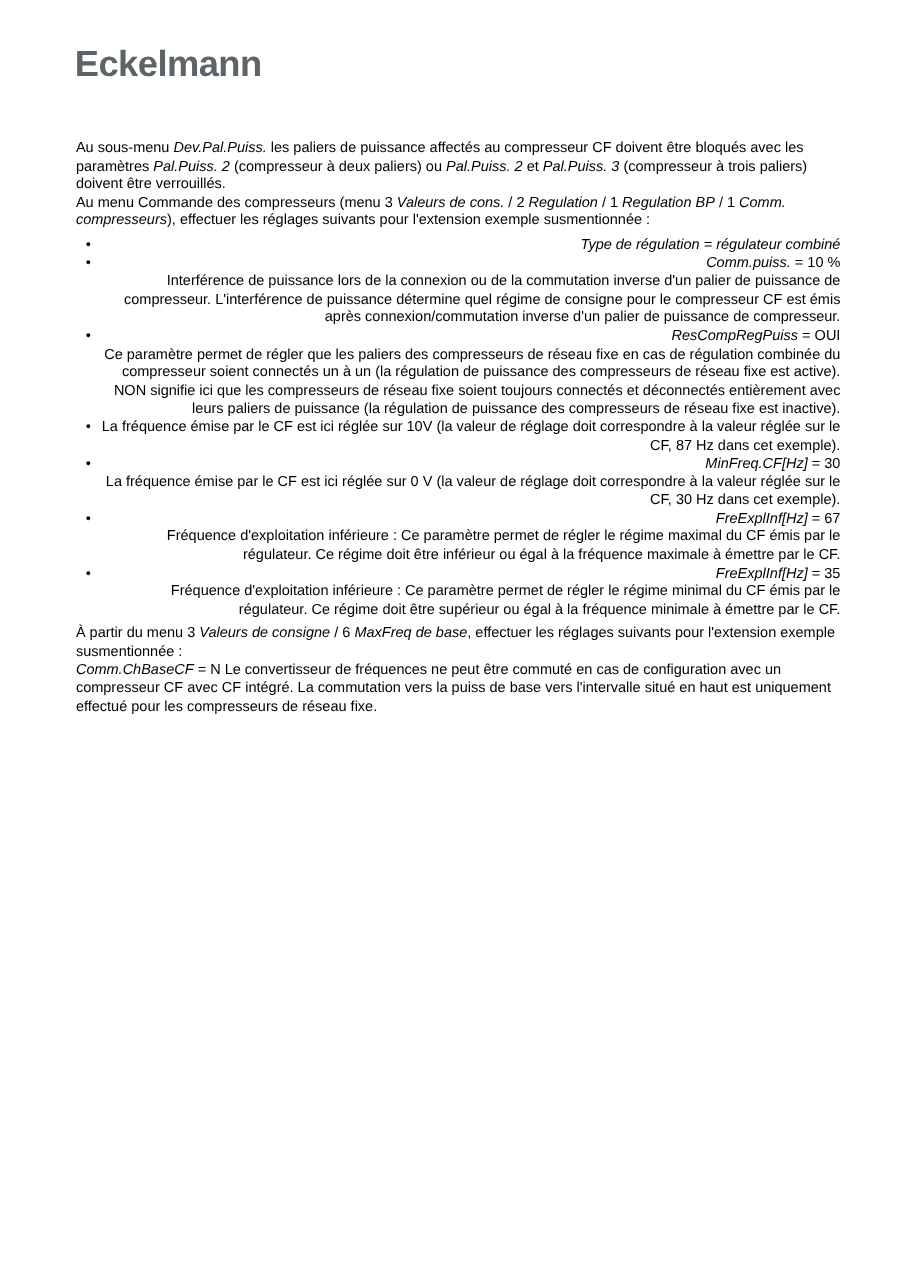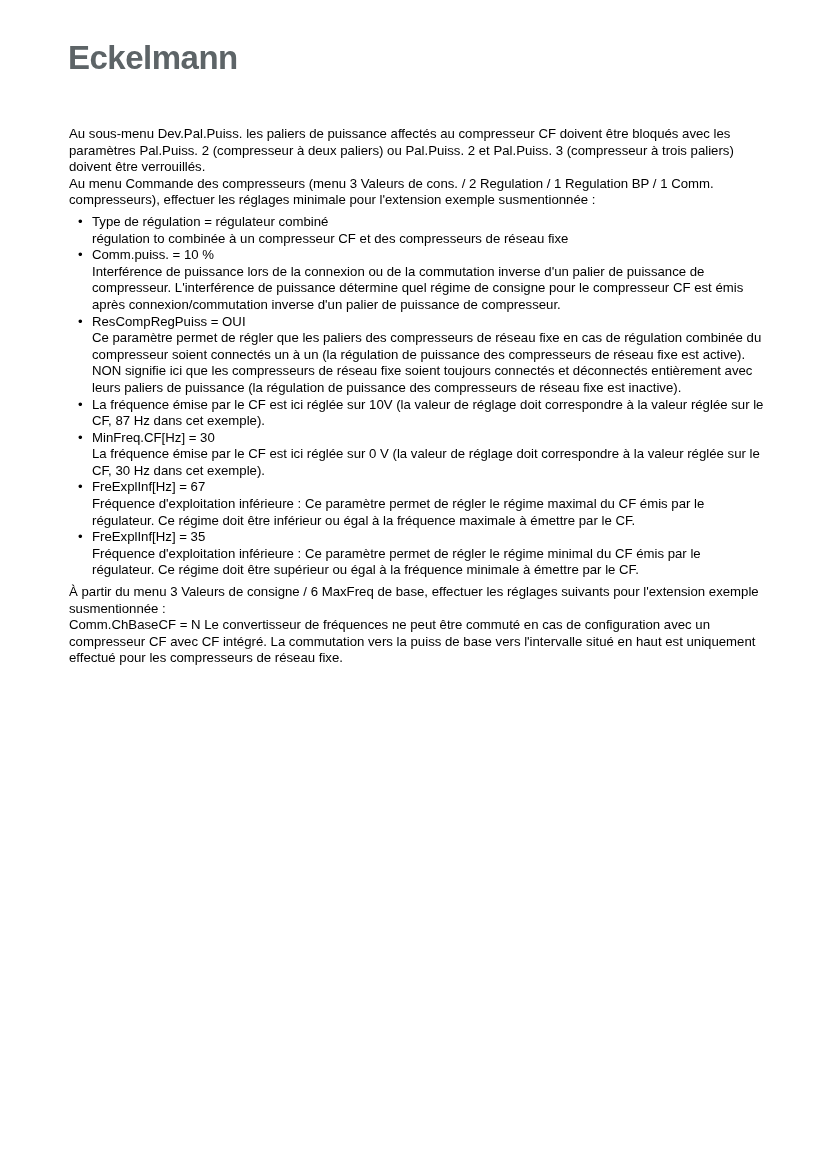--- a/index.html
+++ b/index.html
@@ -33,25 +33,26 @@
   .content {
     position: absolute;
     left: 69px;
     top: 126px;
     width: 695px;
     font-size: 13.2px;
     line-height: 16.6px;
     text-align: left;
   }
   .para { margin: 0; }
-  .it { }
+  .it { font-style: italic; }
   ul.blist {
     list-style: none;
     margin: 5px 0 5px 0;
     padding: 0;
+    text-align: right;
   }
   ul.blist li {
     position: relative;
     padding-left: 23px;
   }
   ul.blist li::before {
     content: "\2022";
     position: absolute;
     left: 9px;
     top: 0;
@@ -74,28 +75,25 @@
 <body>
 
 <div class="page">
 
   <div class="logo">Eckelmann</div>
 
   <div class="content">
 
     <div class="para"><span>Au sous-menu </span><span class="it">Dev.Pal.Puiss.</span><span> les paliers de puissance affectés au compresseur CF doivent être bloqués avec les paramètres </span><span class="it">Pal.Puiss. 2</span><span> (compresseur à deux paliers) ou </span><span class="it">Pal.Puiss. 2</span><span> et </span><span class="it">Pal.Puiss. 3</span><span> (compresseur à trois paliers) doivent être verrouillés.</span></div>
 
-    <div class="para"><span>Au menu Commande des compresseurs (menu 3 </span><span class="it">Valeurs de cons.</span><span> / 2 </span><span class="it">Regulation</span><span> / 1 </span><span class="it">Regulation BP</span><span> / 1 </span><span class="it">Comm. compresseurs</span><span>), effectuer les réglages minimale pour l'extension exemple susmentionnée :</span></div>
+    <div class="para"><span>Au menu Commande des compresseurs (menu 3 </span><span class="it">Valeurs de cons.</span><span> / 2 </span><span class="it">Regulation</span><span> / 1 </span><span class="it">Regulation BP</span><span> / 1 </span><span class="it">Comm. compresseurs</span><span>), effectuer les réglages suivants pour l'extension exemple susmentionnée :</span></div>
 
     <ul class="blist">
       <li>
         <div><span class="it">Type de régulation = régulateur combiné</span></div>
-        <div>
-            <div>régulation to combinée à un compresseur CF et des compresseurs de réseau fixe</div>
-          </div>
       </li>
       <li>
         <div><span class="it">Comm.puiss.</span><span> = 10 %</span></div>
         <div>
             <div>Interférence de puissance lors de la connexion ou de la commutation inverse d'un palier de puissance de compresseur. L'interférence de puissance détermine quel régime de consigne pour le compresseur CF est émis après connexion/commutation inverse d'un palier de puissance de compresseur.</div>
           </div>
       </li>
       <li>
         <div><span class="it">ResCompRegPuiss</span><span> = OUI</span></div>
         <div>

